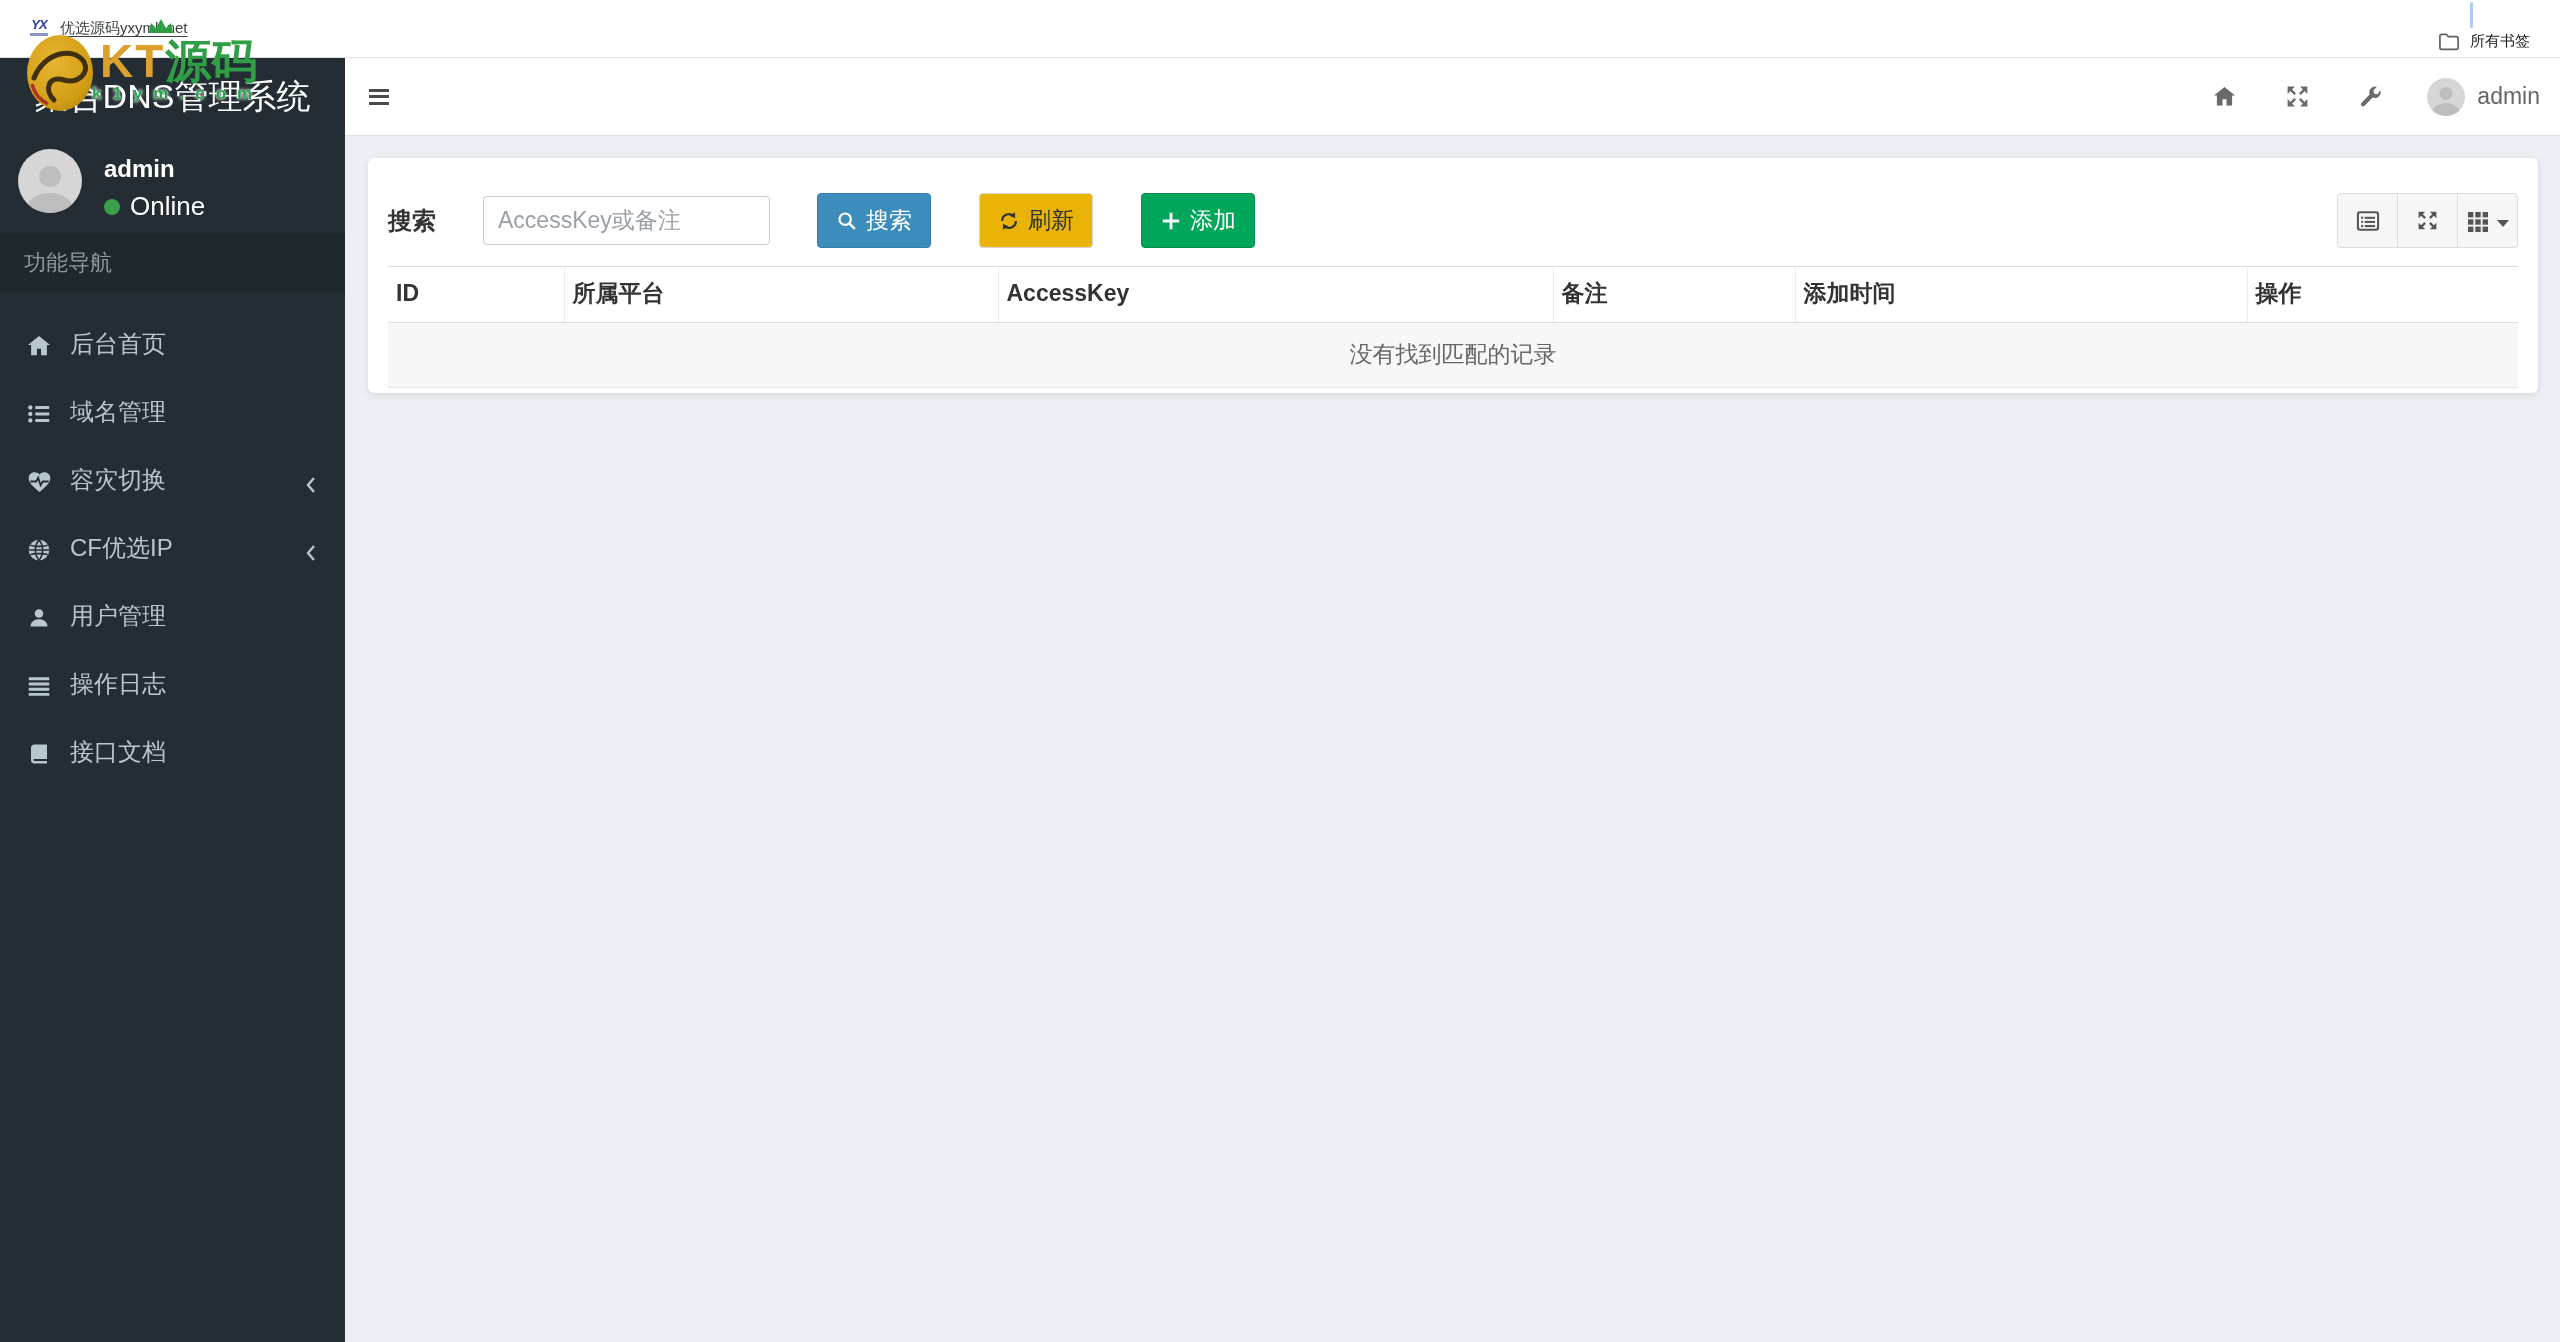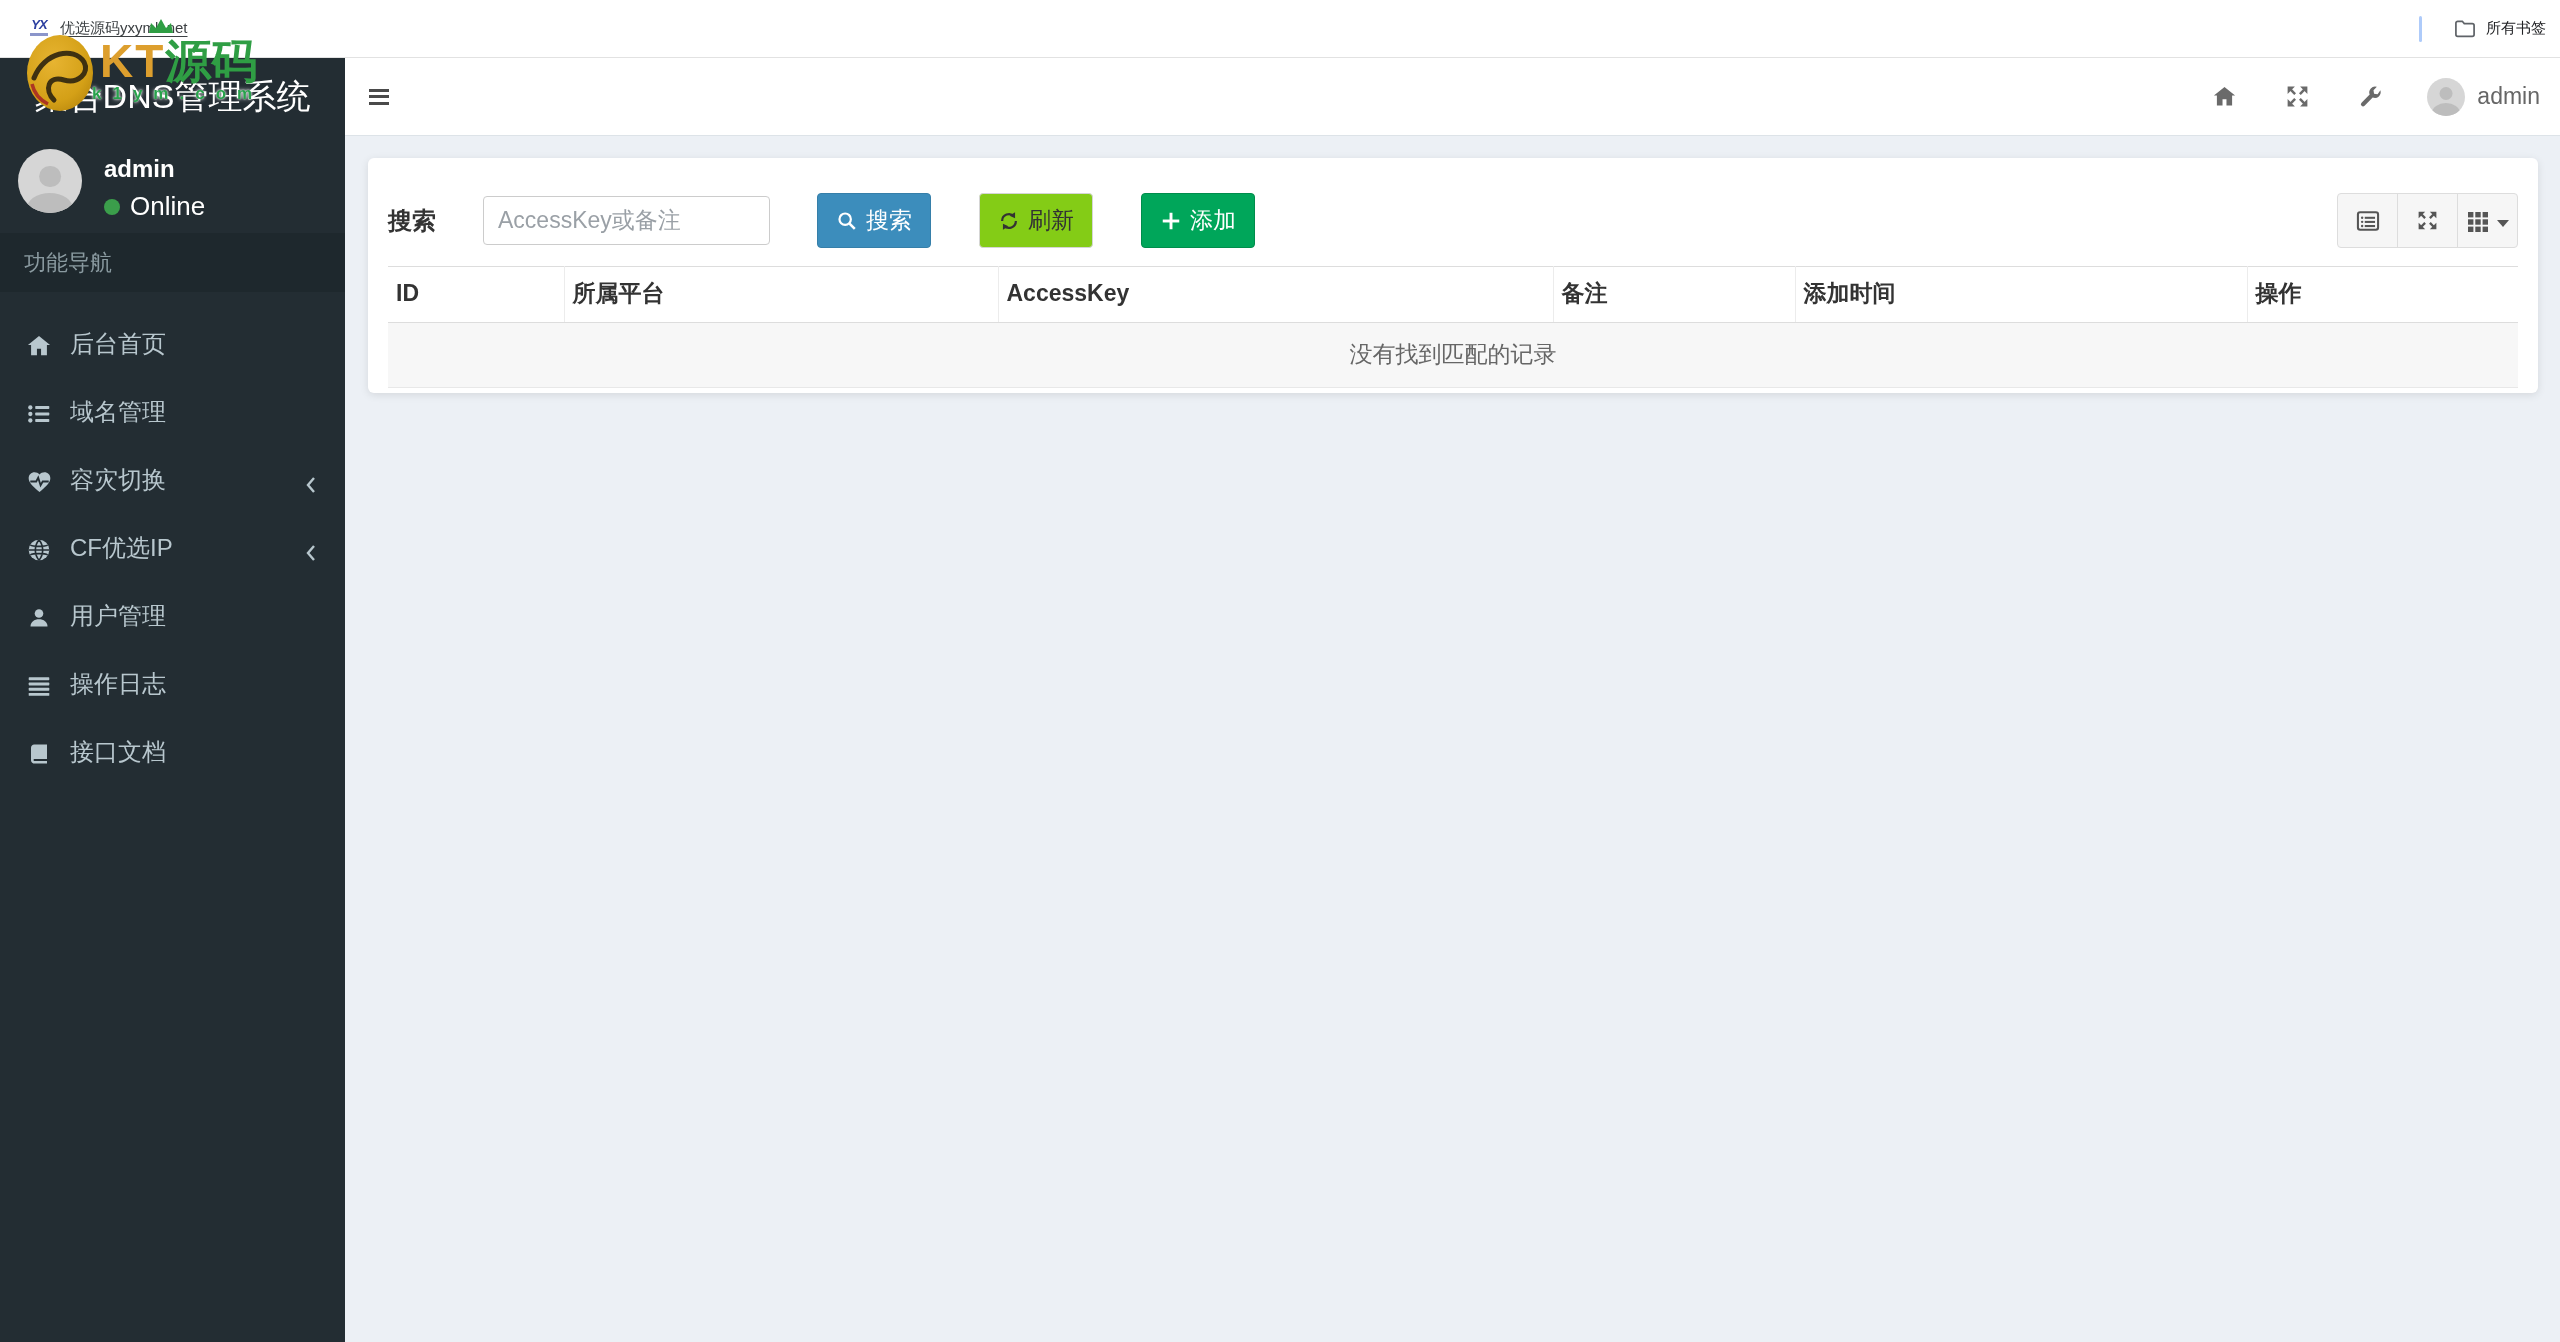--- a/index.html
+++ b/index.html
@@ -7,21 +7,21 @@
   .screen{position:relative;width:2560px;height:1342px;background:#ecf0f5;
     font-family:"Liberation Sans","DejaVu Sans",sans-serif;color:#333;}
   
   .browser-bar{position:absolute;left:0;top:0;width:2560px;height:57px;background:#fff;
     border-bottom:1px solid #e2e2e2;display:flex;align-items:center;}
   .bookmark{display:flex;align-items:center;margin-left:28px;cursor:pointer;}
   .favicon{width:22px;height:22px;margin-right:10px;display:flex;flex-direction:column;align-items:center;}
   .favicon .fx{font-weight:bold;font-style:italic;font-size:13px;line-height:13px;color:#2b3e9f;letter-spacing:-1px;}
   .favicon .fbar{width:18px;height:3px;margin-top:2px;background:#2b3e9f;opacity:.55;}
   .bookmark-label{font-size:15px;color:#3c4043;text-decoration:underline;text-underline-offset:3px;}
-  .bbar-right{margin-left:auto;display:flex;align-items:center;padding-right:8px;}
+  .bbar-right{margin-left:auto;display:flex;align-items:center;padding-right:24px;flex-direction:column;}
   .bbar-sep{width:3px;height:26px;border-radius:2px;background:#aecbfa;margin-right:26px;}
   .all-bookmarks{display:flex;align-items:center;cursor:pointer;padding:4px 6px;}
   .all-bookmarks svg{margin-right:10px;}
   .all-bookmarks-label{font-size:15px;color:#202124;}
   
   .watermark{position:absolute;left:0;top:0;width:400px;height:180px;z-index:50;pointer-events:none;}
   .wm-egg{position:absolute;left:26px;top:34px;}
   .wm-brand{position:absolute;left:100px;top:36px;font-weight:bold;font-size:46px;line-height:50px;white-space:nowrap;}
   .wm-kt{color:#dd9f2e;letter-spacing:2px;}
   .wm-ym{color:#2f9e44;}
@@ -70,21 +70,21 @@
     padding:35px 20px 27px 20px;}
   .toolbar{display:flex;align-items:center;height:55px;gap:36px;}
   .tb-label{font-size:24px;font-weight:bold;color:#333;margin-right:11px;}
   .tb-input{width:257px;height:47px;border:1px solid #ccc;border-radius:4px;padding:0 14px;
     font-size:23px;color:#555;outline:none;font-family:inherit;}
   .tb-input::placeholder{color:#9aa0a6;}
   .btn{height:55px;border-radius:4px;display:inline-flex;align-items:center;justify-content:center;
     font-size:23px;cursor:pointer;box-sizing:border-box;padding:0 18px;border:1px solid transparent;}
   .btn svg{margin-right:8px;}
   .btn-primary{background:#3c8dbc;border-color:#367fa9;color:#fff;margin-left:11px;}
-  .btn-default{background:#84cc16;border-color:#d5d5d5;color:#333;margin-left:12px;}
+  .btn-default{background:#eab308;border-color:#d5d5d5;color:#333;margin-left:12px;}
   .btn-success{background:#00a65a;border-color:#008d4c;color:#fff;margin-left:12px;}
   .tb-group{margin-left:auto;display:flex;}
   .tb-group .btn{width:61px;padding:0;background:#f6f6f6;border:1px solid #ddd;color:#555;border-radius:0;}
   .tb-group .btn svg{margin-right:0;}
   .tb-group .btn:first-child{border-radius:4px 0 0 4px;}
   .tb-group .btn:last-child{border-radius:0 4px 4px 0;}
   .tb-group .btn + .btn{margin-left:-1px;}
   .caret-down{margin-left:6px;}
   
   table.grid{width:100%;border-collapse:collapse;margin-top:18px;border-top:1px solid #ddd;}

